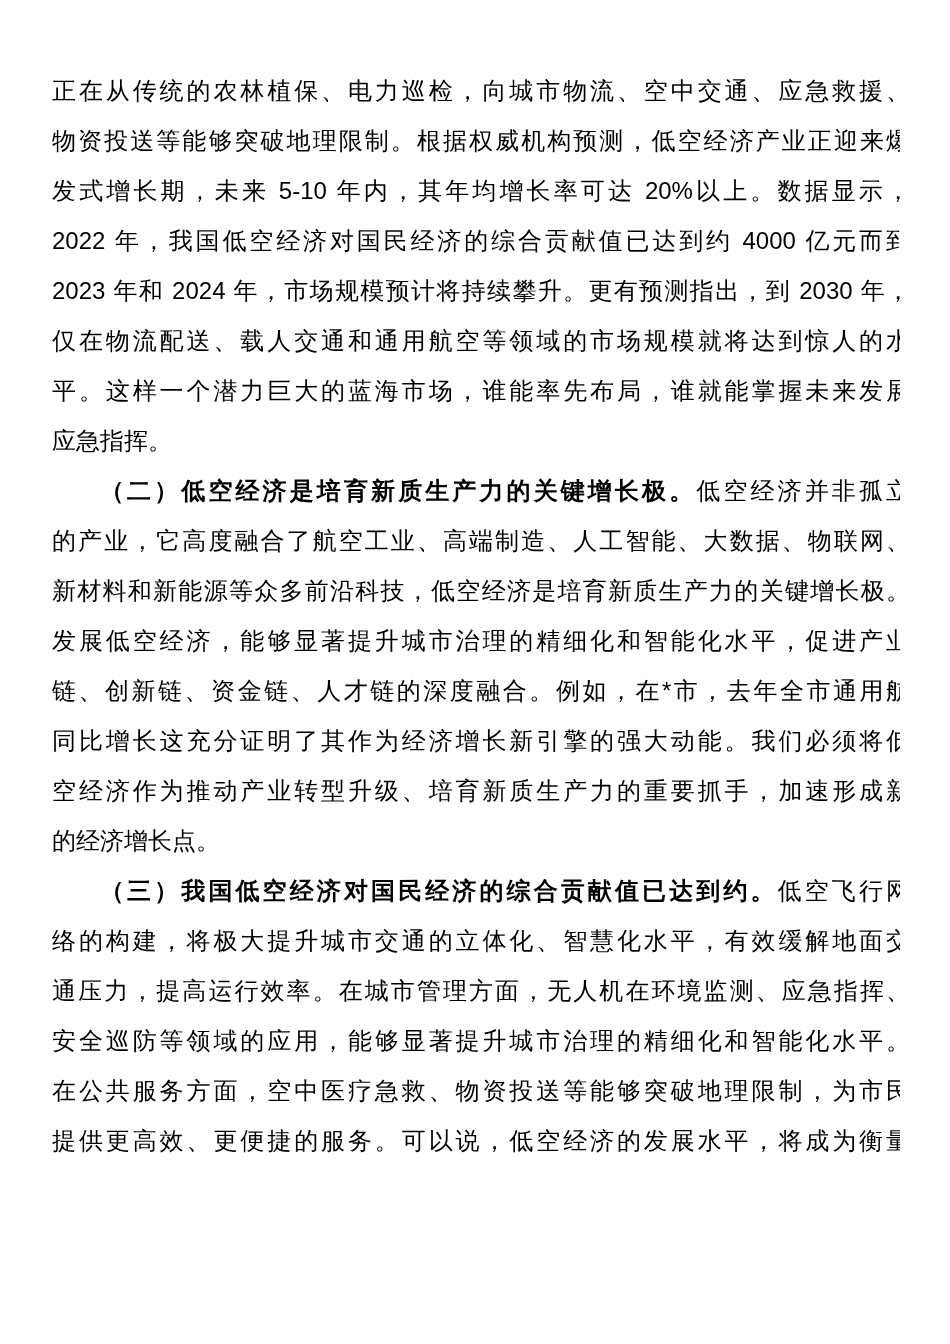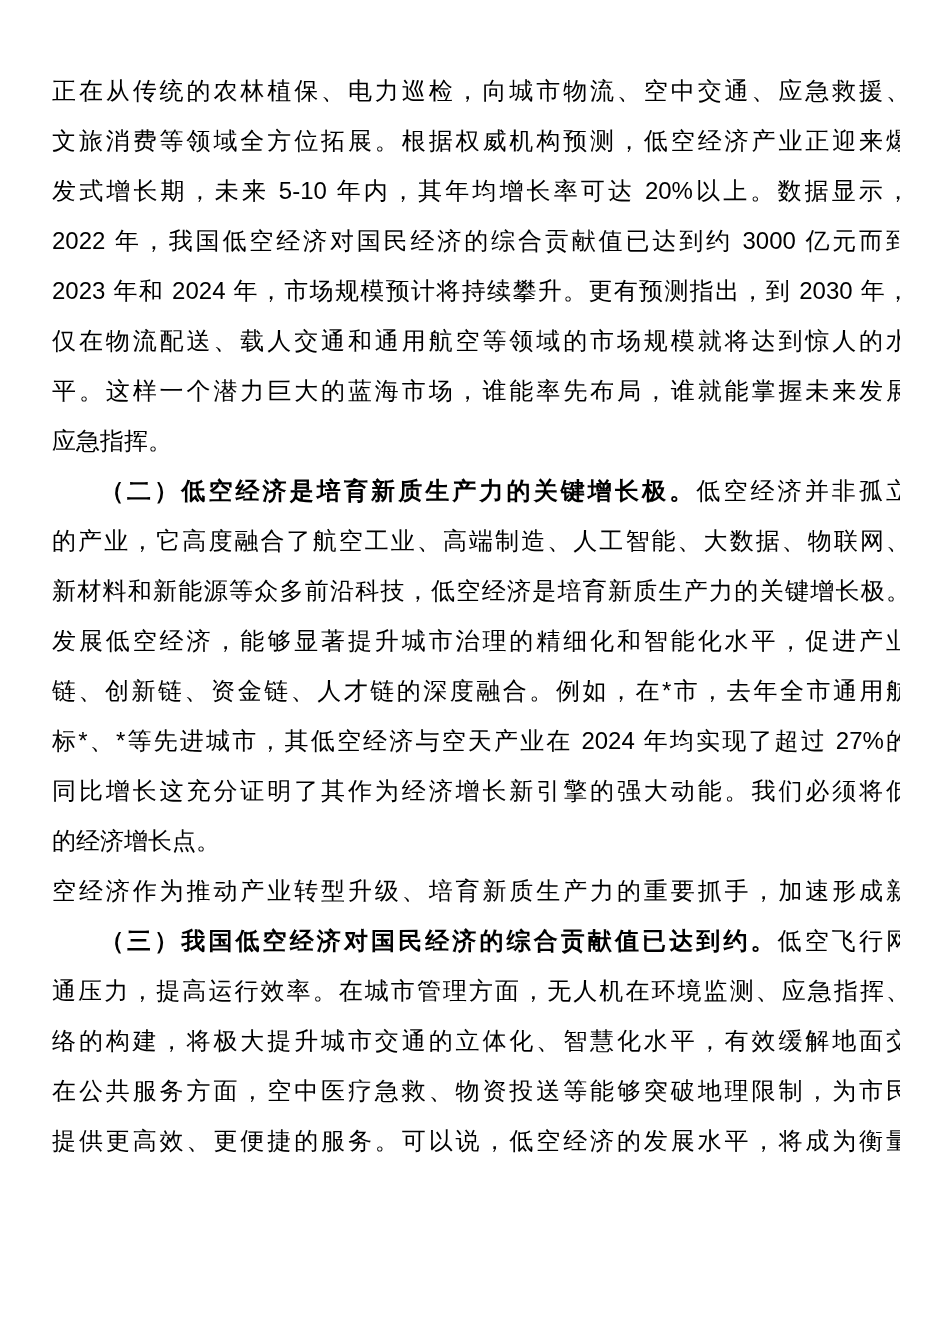--- a/index.html
+++ b/index.html
@@ -54,40 +54,40 @@
     margin-top: 48px;
   }
 </style>
 </head>
 <body>
 
 <div class="page">
   <div class="text-block">
       <div class="paragraph">
         <div class="line"><span class="seg">正在从传统的农林植保、电力巡检，向城市物流、空中交通、应急救援、</span></div>
-        <div class="line"><span class="seg">文旅消费等领域全方位拓展。根据权威机构预测，低空经济产业正迎来爆</span></div>
+        <div class="line"><span class="seg">物资投送等能够突破地理限制。根据权威机构预测，低空经济产业正迎来爆</span></div>
         <div class="line"><span class="seg">发式增长期，未来 5-10 年内，其年均增长率可达 20%以上。数据显示，</span></div>
-        <div class="line"><span class="seg">2022 年，我国低空经济对国民经济的综合贡献值已达到约 3000 亿元而到</span></div>
+        <div class="line"><span class="seg">2022 年，我国低空经济对国民经济的综合贡献值已达到约 4000 亿元而到</span></div>
         <div class="line"><span class="seg">2023 年和 2024 年，市场规模预计将持续攀升。更有预测指出，到 2030 年，</span></div>
         <div class="line"><span class="seg">仅在物流配送、载人交通和通用航空等领域的市场规模就将达到惊人的水</span></div>
         <div class="line"><span class="seg">平。这样一个潜力巨大的蓝海市场，谁能率先布局，谁就能掌握未来发展</span></div>
         <div class="line para-end"><span class="seg">应急指挥。</span></div>
       </div>
       <div class="paragraph">
         <div class="line indent"><span class="seg bold">（二）低空经济是培育新质生产力的关键增长极。</span><span class="seg">低空经济并非孤立</span></div>
         <div class="line"><span class="seg">的产业，它高度融合了航空工业、高端制造、人工智能、大数据、物联网、</span></div>
         <div class="line"><span class="seg">新材料和新能源等众多前沿科技，低空经济是培育新质生产力的关键增长极。</span></div>
         <div class="line"><span class="seg">发展低空经济，能够显著提升城市治理的精细化和智能化水平，促进产业</span></div>
         <div class="line"><span class="seg">链、创新链、资金链、人才链的深度融合。例如，在*市，去年全市通用航</span></div>
-        <div class="line"><span class="seg">标*、*等先进城市，其低空经济与空天产业在 2024 年均实现了超过 27%的</span></div>
         <div class="line"><span class="seg">同比增长这充分证明了其作为经济增长新引擎的强大动能。我们必须将低</span></div>
+        <div class="line"><span class="seg">空经济作为推动产业转型升级、培育新质生产力的重要抓手，加速形成新</span></div>
         <div class="line para-end"><span class="seg">的经济增长点。</span></div>
-        <div class="line"><span class="seg">空经济作为推动产业转型升级、培育新质生产力的重要抓手，加速形成新</span></div>
       </div>
       <div class="paragraph">
         <div class="line indent"><span class="seg bold">（三）我国低空经济对国民经济的综合贡献值已达到约。</span><span class="seg">低空飞行网</span></div>
+        <div class="line"><span class="seg">络的构建，将极大提升城市交通的立体化、智慧化水平，有效缓解地面交</span></div>
         <div class="line"><span class="seg">通压力，提高运行效率。在城市管理方面，无人机在环境监测、应急指挥、</span></div>
-        <div class="line"><span class="seg">络的构建，将极大提升城市交通的立体化、智慧化水平，有效缓解地面交</span></div>
+        <div class="line"><span class="seg">安全巡防等领域的应用，能够显著提升城市治理的精细化和智能化水平。</span></div>
         <div class="line"><span class="seg">在公共服务方面，空中医疗急救、物资投送等能够突破地理限制，为市民</span></div>
         <div class="line"><span class="seg">提供更高效、更便捷的服务。可以说，低空经济的发展水平，将成为衡量</span></div>
       </div>
     </div>
 </div>
 
 </body></html>

